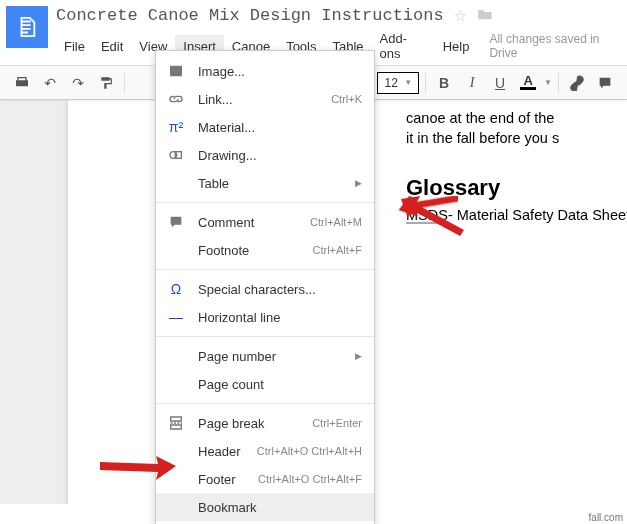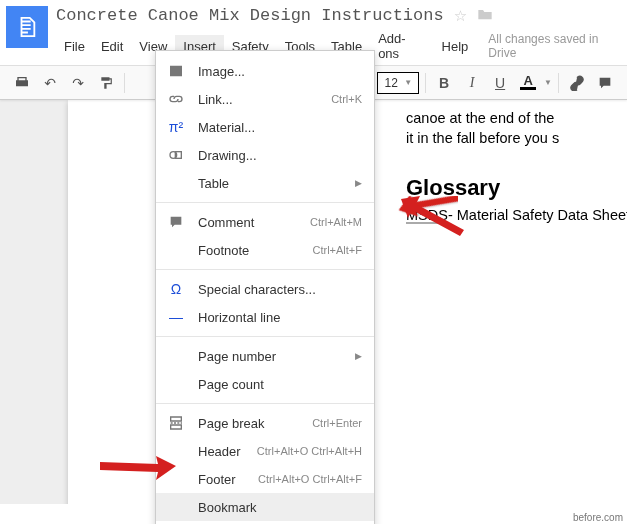--- a/index.html
+++ b/index.html
@@ -240,21 +240,21 @@
         <svg width="16" height="14" viewBox="0 0 24 20">
             <path fill="#ccc" d="M2 4h7l2 3h11v11H2z"></path>
           </svg>
       </span>
     </div>
     <div class="menu-bar">
       <span class="menu-item">File</span>
       <span class="menu-item">Edit</span>
       <span class="menu-item">View</span>
       <span class="menu-item active">Insert</span>
-      <span class="menu-item">Safety</span>
+      <span class="menu-item">Canoe</span>
       <span class="menu-item">Tools</span>
       <span class="menu-item">Table</span>
       <span class="menu-item">Add-ons</span>
       <span class="menu-item">Help</span>
       <span class="save-status">All changes saved in Drive</span>
     </div>
   </div>
 </div>
 
 <div class="toolbar">
@@ -423,13 +423,13 @@
     <polygon points="3,3 22,0 18,8 66,34 62,40 14,14 10,22" fill="#d4201f"></polygon>
   </svg>
 </div>
 
 <div class="arrow" style="top:454px; left:98px;">
   <svg width="80" height="30" viewBox="0 0 80 30">
     <polygon points="78,12 58,2 60,10 2,8 2,16 60,18 58,26" fill="#d4201f"></polygon>
   </svg>
 </div>
 
-<div class="wm">before.com</div>
+<div class="wm">fall.com</div>
 
 </body></html>

